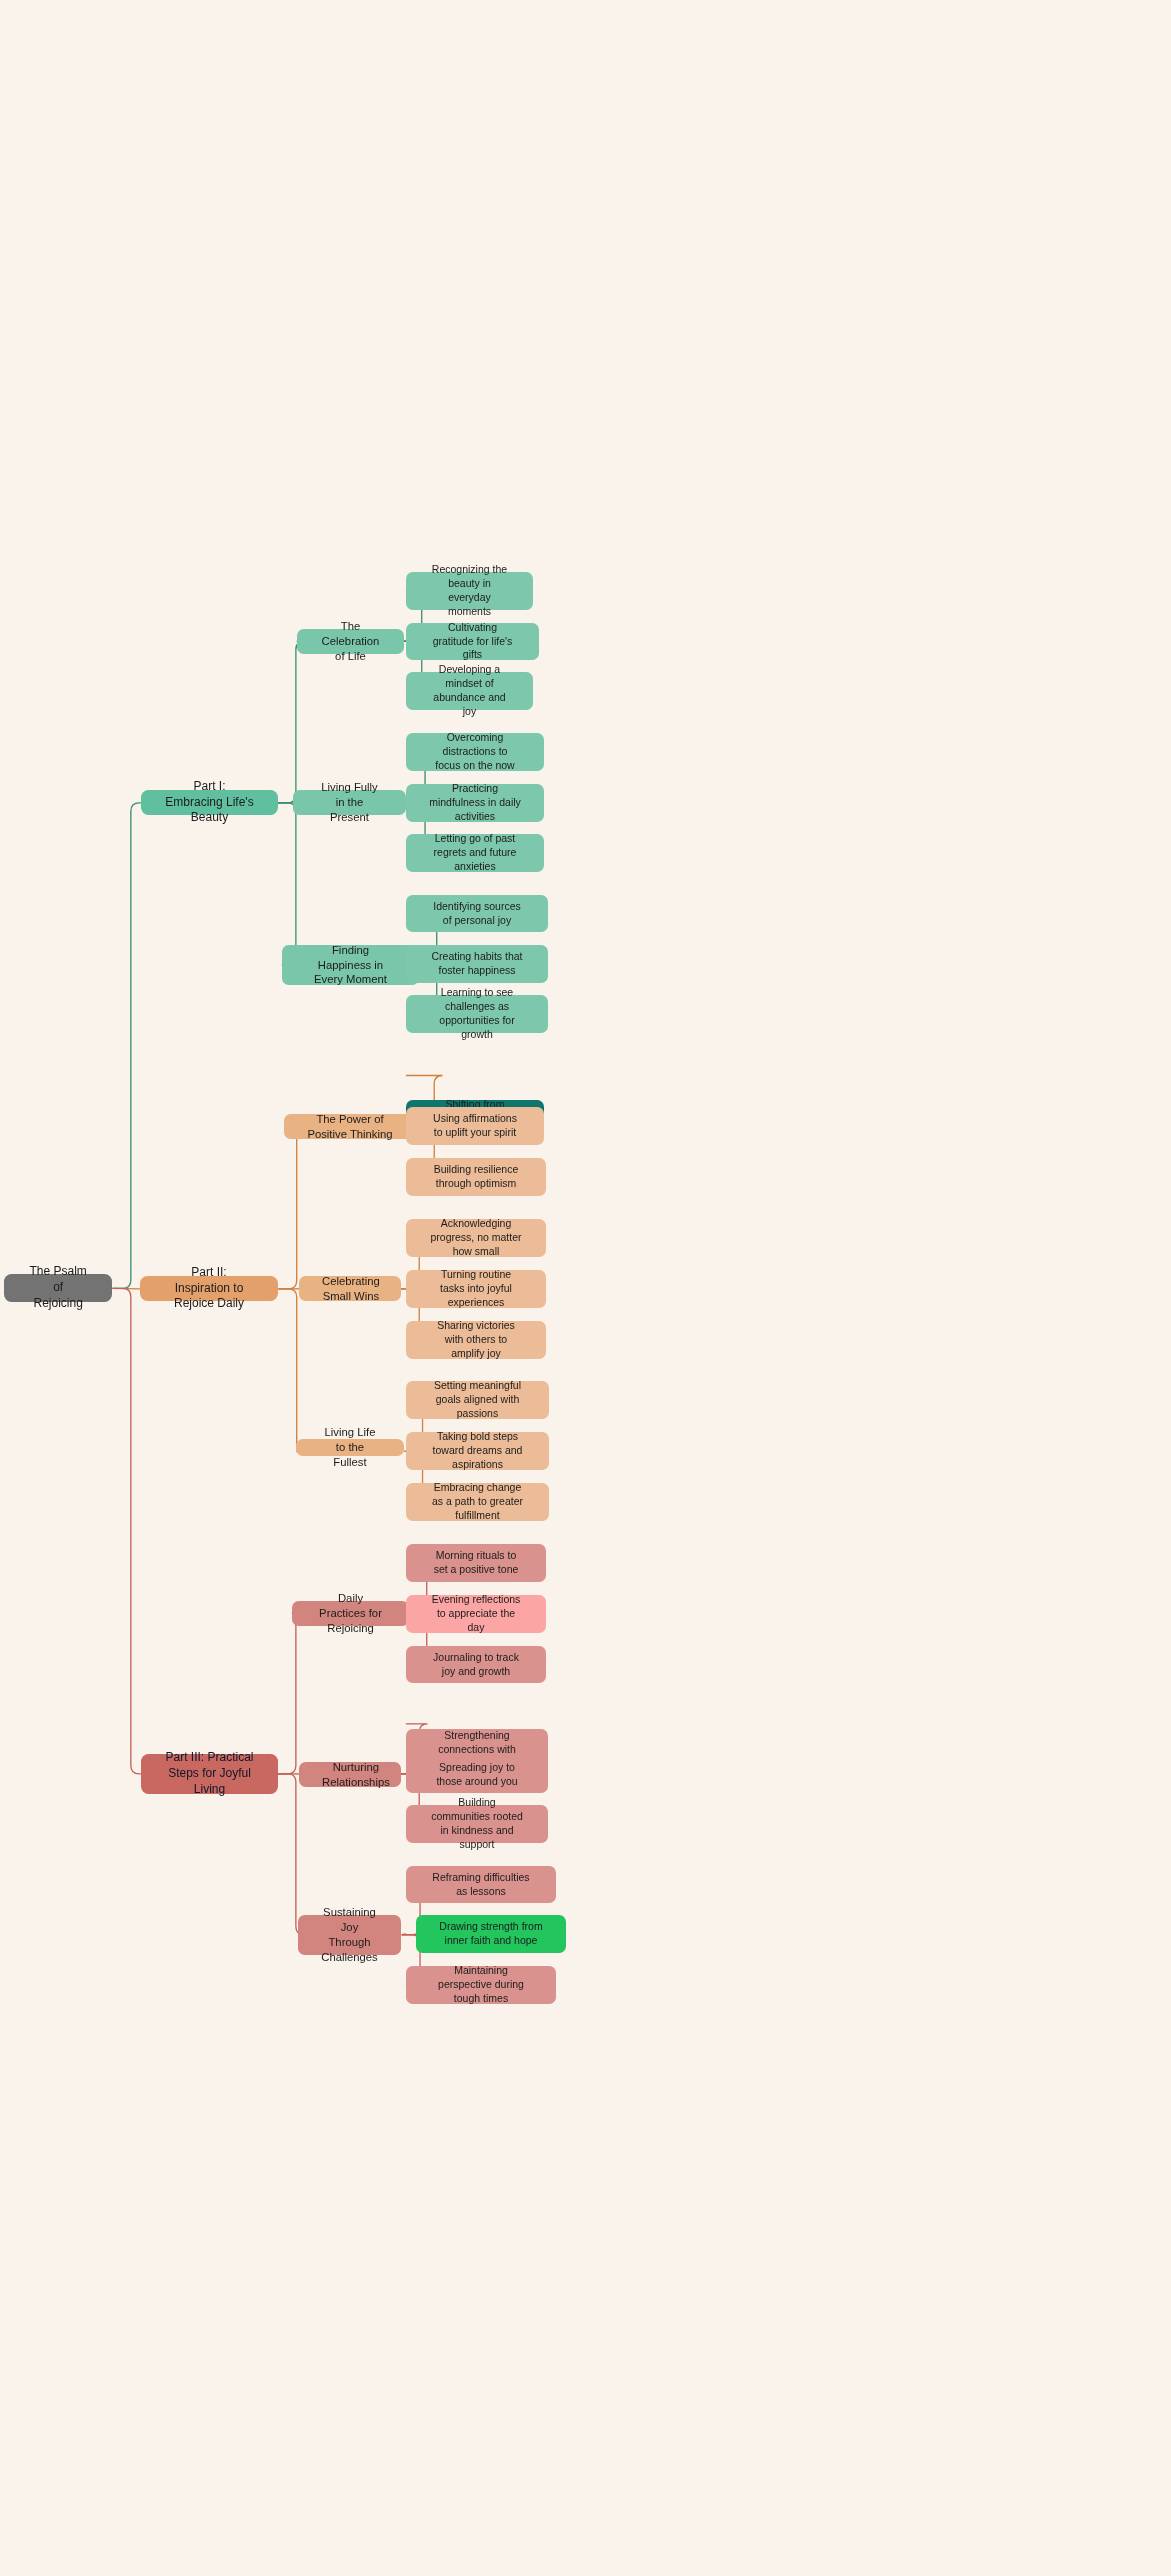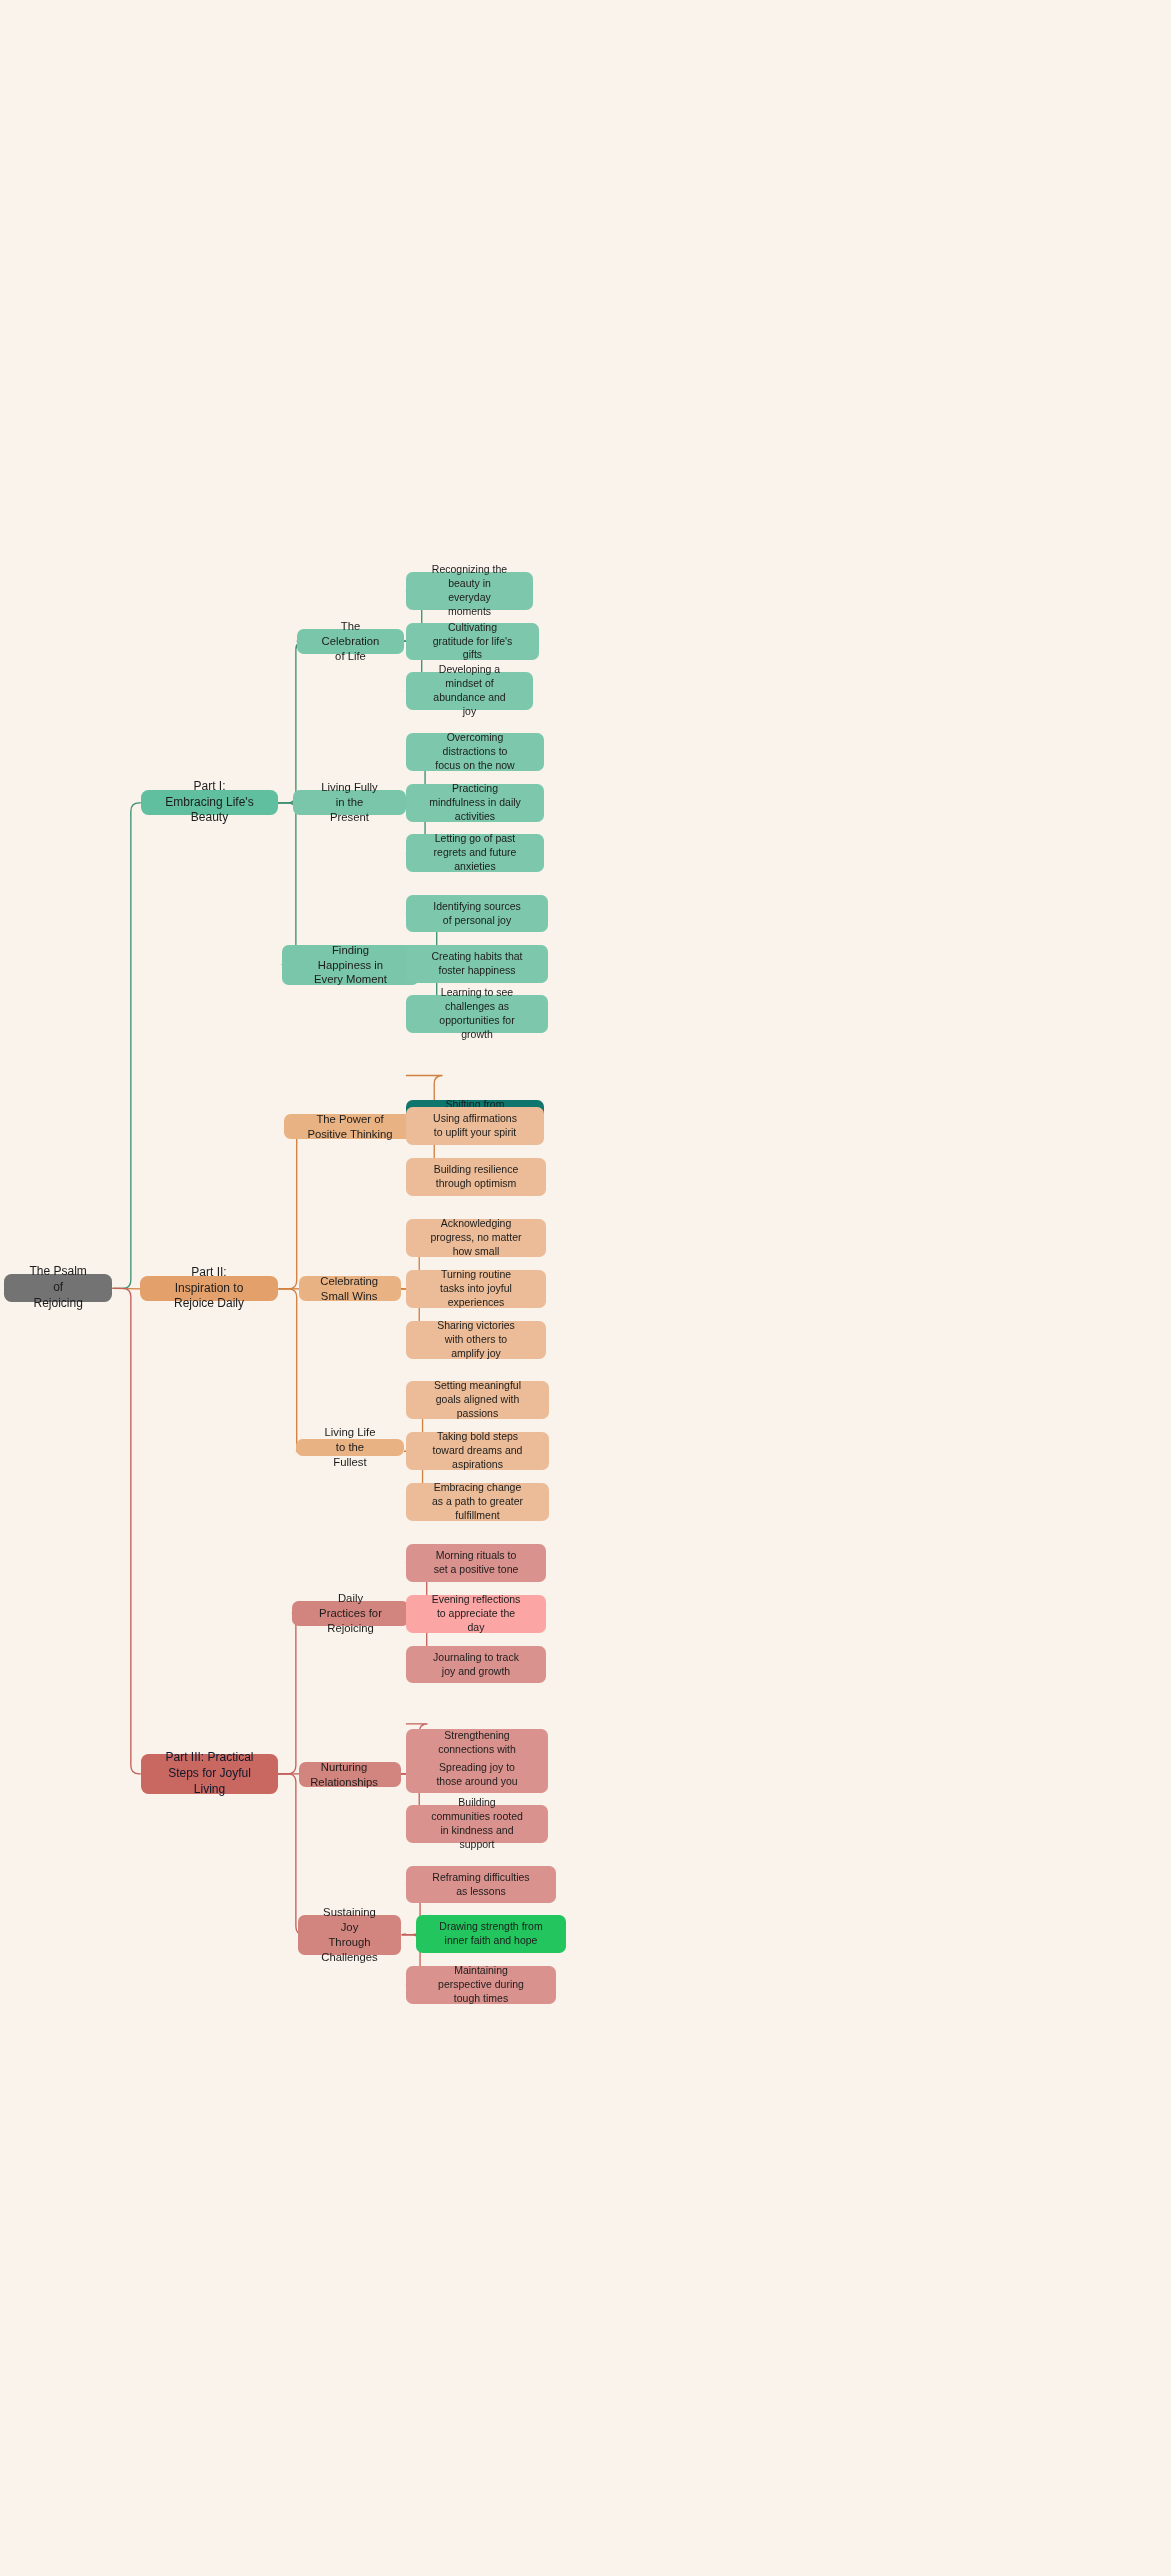--- a/index.html
+++ b/index.html
@@ -8,21 +8,21 @@
     background:#F9F3EB;
     font-family:"Liberation Sans", sans-serif;
     overflow:hidden;
   }
   #canvas{position:relative;width:1171px;height:2576px;overflow:hidden;}
   svg#links{position:absolute;left:0;top:0;width:1171px;height:2576px;pointer-events:none;}
 
   .node{
     position:absolute;
     box-sizing:border-box;
-    display:flex;align-items:center;justify-content:flex-end;
+    display:flex;align-items:center;justify-content:flex-start;
     text-align:center;
     border-radius:6.7px;
     padding:5px 23px;
     line-height:1.32;
     color:#1c1c1c;
     z-index:3;
   }
   .node-root{
     background:#AEC5A8;
     font-size:12px;

